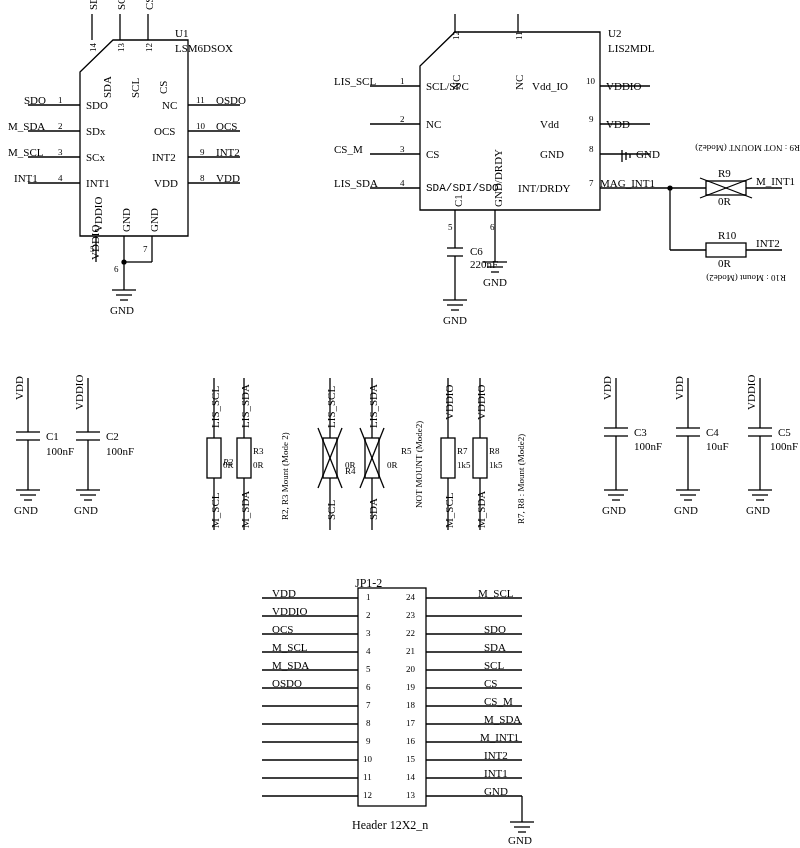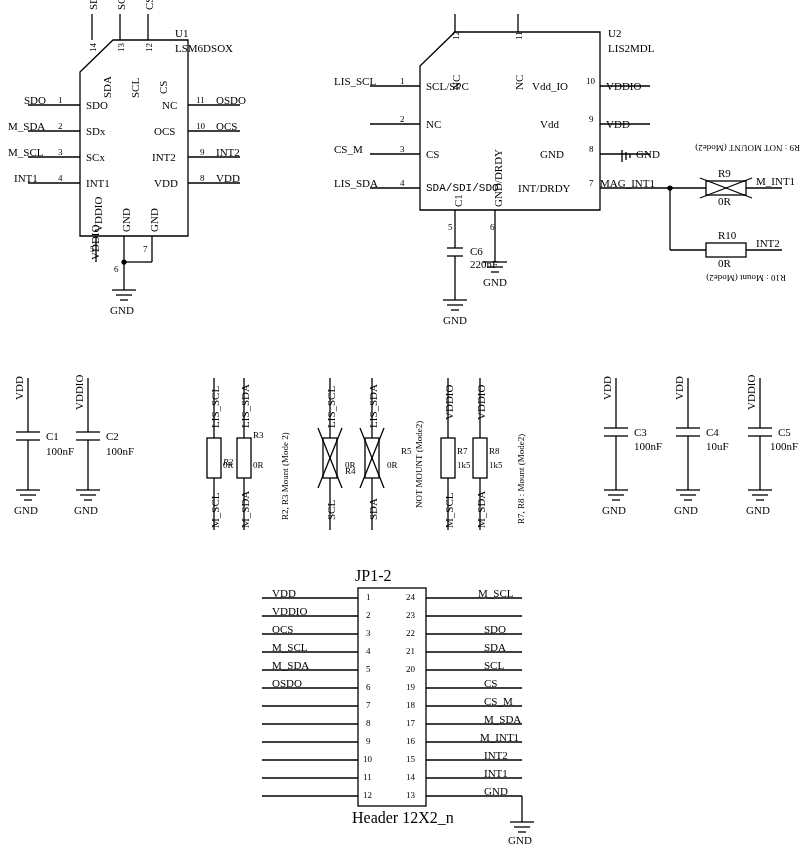--- a/index.html
+++ b/index.html
@@ -1,20 +1,20 @@
 <!DOCTYPE html>
 <html><head>
 <meta charset="utf-8">
 <style>
   html,body{margin:0;padding:0;background:#ffffff;}
   body{width:800px;height:848px;position:relative;font-family:"Liberation Serif",serif;color:#000;}
   #sheet{position:absolute;left:0;top:0;width:800px;height:848px;}
   .lbl{position:absolute;font-size:11px;line-height:11px;white-space:nowrap;}
   .lbl.sm{font-size:9px;}
-  .lbl.md{font-size:16px;}
+  .lbl.md{font-size:12px;margin-top:8px;}
   .rot90{transform-origin:0 0;transform:rotate(-90deg);}
   .rot180{transform-origin:50% 50%;transform:rotate(180deg);}
   svg{position:absolute;left:0;top:0;overflow:visible;}
 </style>
 </head>
 <body>
 
 <div id="sheet">
 
 <svg width="800" height="848" viewBox="0 0 800 848">
@@ -306,21 +306,21 @@
 <div class="lbl" style="left:106px;top:431px;">C2</div>
 <div class="lbl" style="left:106px;top:446px;">100nF</div>
 <div class="lbl" style="left:74px;top:505px;">GND</div>
 
 <div class="lbl rot90" style="left:210px;top:428px;">LIS_SCL</div>
 <div class="lbl sm" style="left:223px;top:457px;font-style:italic;">R2</div>
 <div class="lbl sm" style="left:223px;top:460px;">0R</div>
 <div class="lbl rot90" style="left:210px;top:528px;">M_SCL</div>
 
 <div class="lbl rot90" style="left:240px;top:428px;">LIS_SDA</div>
-<div class="lbl sm" style="left:253px;top:430px;">R3</div>
+<div class="lbl sm" style="left:253px;top:446px;">R3</div>
 <div class="lbl sm" style="left:253px;top:460px;">0R</div>
 <div class="lbl rot90" style="left:240px;top:528px;">M_SDA</div>
 
 <div class="lbl sm rot90" style="left:280px;top:520px;">R2, R3 Mount (Mode 2)</div>
 
 <div class="lbl rot90" style="left:326px;top:428px;">LIS_SCL</div>
 <div class="lbl sm" style="left:345px;top:466px;">R4</div>
 <div class="lbl sm" style="left:345px;top:460px;">0R</div>
 <div class="lbl rot90" style="left:326px;top:520px;">SCL</div>
 

